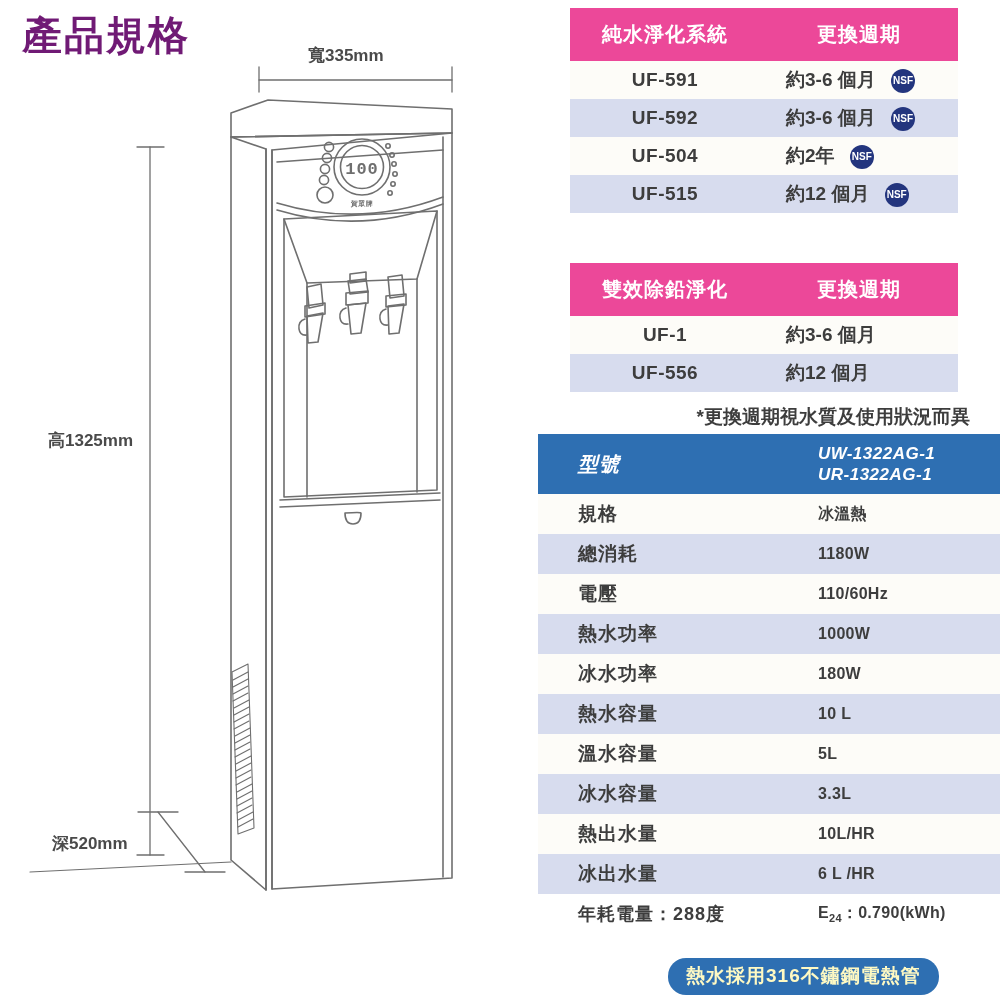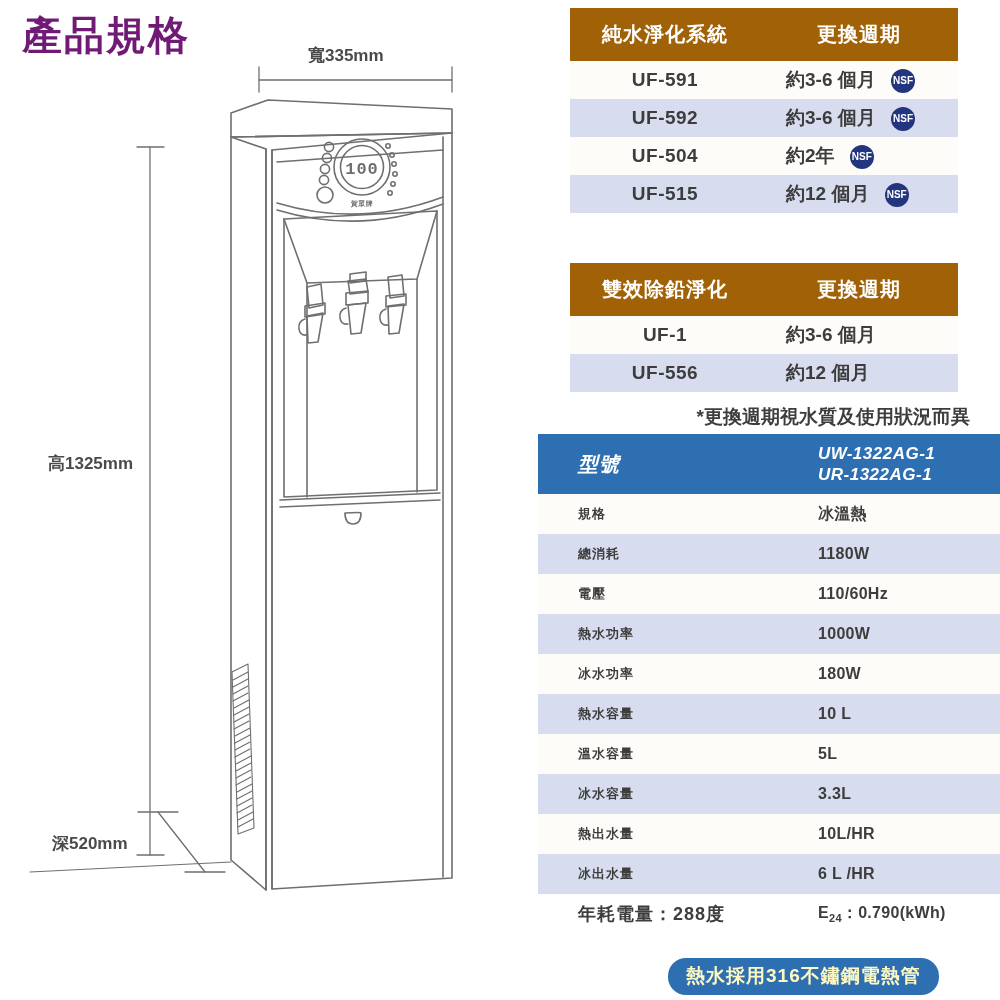--- a/index.html
+++ b/index.html
@@ -35,21 +35,21 @@
 
   .dim-label {
     position: absolute;
     font-size: 17px;
     font-weight: 700;
     color: #4a4a4a;
     white-space: nowrap;
     letter-spacing: 0px;
   }
   #dim-width-label  { left: 308px; top: 44px; }
-  #dim-height-label { left: 48px;  top: 452px; }
+  #dim-height-label { left: 48px;  top: 429px; }
   #dim-depth-label  { left: 52px;  top: 832px; }
 
   #product-svg {
     position: absolute;
     left: 0; top: 0;
   }
 
   
   #tables-panel {
     position: absolute;
@@ -65,21 +65,21 @@
   .data-table td, .data-table th {
     padding: 0;
     margin: 0;
   }
 
   
   #filter-table-1 { left: 40px; top: 8px;   width: 388px; }
   #filter-table-2 { left: 40px; top: 263px; width: 388px; }
 
   .ft-head th {
-    background: #a16207;
+    background: #ec4899;
     color: #ffffff;
     font-size: 20px;
     font-weight: 700;
     height: 53px;
     text-align: center;
     letter-spacing: 1px;
   }
   .ft-head th.col-a { width: 190px; }
   .ft-head th.col-b { width: 198px; }
 
@@ -149,21 +149,21 @@
   #spec-table .sp-head td.sp-val {
     font-size: 17px;
     font-weight: 700;
     line-height: 1.25;
     letter-spacing: 0.5px;
     width: 184px;
   }
 
   #spec-table .sp-row td { height: 40px; vertical-align: middle; }
   #spec-table .sp-row td.sp-key {
-    font-size: 13px;
+    font-size: 19px;
     font-weight: 700;
     color: #3d3d3d;
     padding-left: 40px;
     letter-spacing: 1px;
   }
   #spec-table .sp-row td.sp-val {
     font-size: 16px;
     font-weight: 700;
     color: #3d3d3d;
     letter-spacing: 0.3px;

